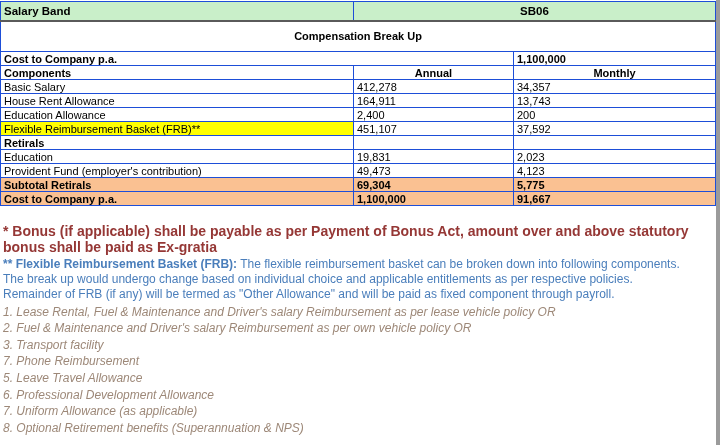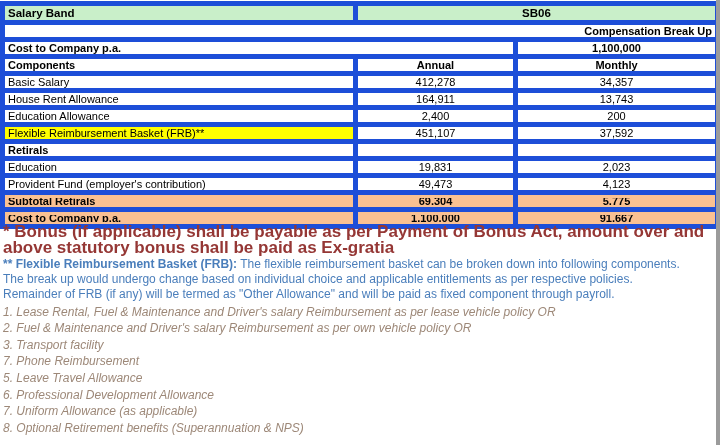--- a/index.html
+++ b/index.html
@@ -8,33 +8,33 @@
   }
   *{box-sizing:border-box;}
   html,body{margin:0;padding:0;}
   body{
     width:720px;height:445px;background:#ffffff;overflow:hidden;position:relative;
     font-family:"Liberation Sans", sans-serif;color:#000;
   }
   .gray-edge{position:absolute;top:0;right:0;width:4px;height:445px;background:#9b9b9b;}
   table.tbl{border-collapse:collapse;table-layout:fixed;width:715px;margin:1px 0 0 0;border:1px solid #000;}
   td{
-    border:5px solid #1d4ed8;font-size:11px;height:14px;padding:0 3px;
+    border:1px solid #1d4ed8;font-size:11px;height:14px;padding:0 3px;
     overflow:hidden;white-space:nowrap;vertical-align:middle;background:#fff;
   }
   .bold{font-weight:bold;}
-  .num{text-align:center;}
+  .num{text-align:left;}
   .ctr{text-align:center;}
   tr.band td{background:var(--green);height:19px;border-bottom:2px solid #5a5a5a;font-size:11.5px;}
-  tr.title-row td{height:15px;text-align:right;}
+  tr.title-row td{height:31px;}
   tr.sec td:first-child{font-weight:bold;margin-top:20px;}
   tr.frb td:first-child{background:var(--yellow);}
-  tr.subtotal td, tr.total td{background:var(--orange);font-weight:bold;border-radius:6px;}
+  tr.subtotal td, tr.total td{background:var(--orange);font-weight:bold;}
   .notes{position:absolute;left:3px;top:224px;width:714px;}
-  .bonus{color:var(--maroon);font-weight:bold;font-size:17px;line-height:15.5px;margin-bottom:2px;}
+  .bonus{color:var(--maroon);font-weight:bold;font-size:14px;line-height:15.5px;margin-bottom:2px;}
   .frb-line{color:var(--blue);font-size:12px;line-height:15.2px;white-space:nowrap;}
   .frb-list{margin-top:1px;}
   .frb-item{color:var(--brown);font-style:italic;font-size:12px;line-height:16.6px;white-space:nowrap;}
 </style>
 </head>
 <body>
 
 <div class="screen">
 
   <table class="tbl">

